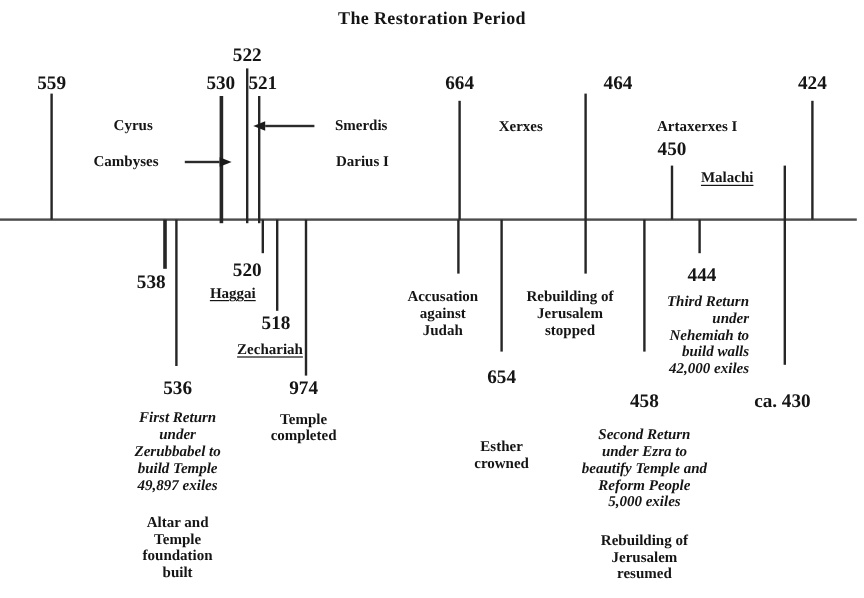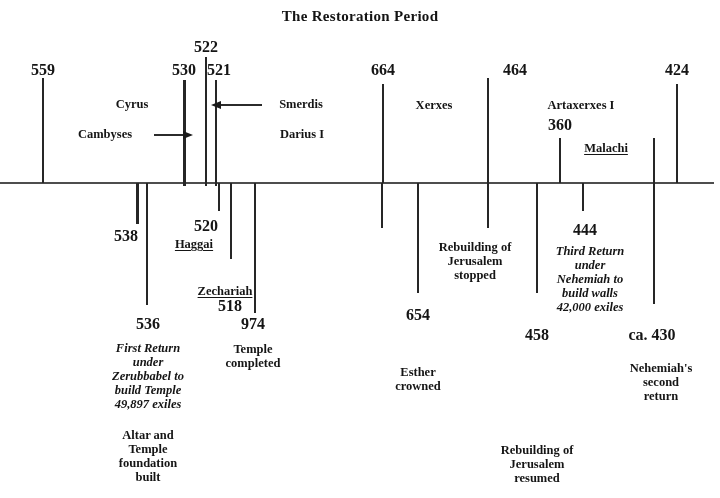--- a/index.html
+++ b/index.html
@@ -69,60 +69,65 @@
     <div class="shaft" style="top: 134px; left: 154px; width: 29px;"></div>
     <div class="head right" style="left: 183px; top: 130.5px;"></div>
     <div class="shaft" style="top: 104px; left: 221px; width: 41px;"></div>
     <div class="head left" style="left: 211px; top: 100.5px;"></div>
     <div class="txt date" style="left: 43px; top: 63px;">559</div>
     <div class="txt date" style="left: 206px; top: 40px;">522</div>
     <div class="txt date" style="left: 184px; top: 63px;">530</div>
     <div class="txt date" style="left: 219px; top: 63px;">521</div>
     <div class="txt date" style="left: 383px; top: 63px;">664</div>
     <div class="txt date" style="left: 488px; top: 63px; margin-left: 27px;">464</div>
-    <div class="txt date" style="left: 560px; top: 118px;">360</div>
+    <div class="txt date" style="left: 560px; top: 118px;">450</div>
     <div class="txt date" style="left: 677px; top: 63px;">424</div>
     <div class="txt date" style="left: 126px; top: 229px;">538</div>
     <div class="txt date" style="left: 148px; top: 317px;">536</div>
     <div class="txt date" style="left: 206px; top: 219px;">520</div>
-    <div class="txt date" style="left: 230px; top: 263px; margin-top: 36px;">518</div>
+    <div class="txt date" style="left: 230px; top: 263px;">518</div>
     <div class="txt date" style="left: 253px; top: 317px;">974</div>
     <div class="txt date" style="left: 418px; top: 308px;">654</div>
     <div class="txt date" style="left: 537px; top: 328px;">458</div>
     <div class="txt date" style="left: 585px; top: 223px;">444</div>
     <div class="txt date" style="left: 652px; top: 328px;">ca. 430</div>
-    <div class="txt" style="left: 111px; top: 97px; margin-left: 21px;">Cyrus</div>
+    <div class="txt" style="left: 111px; top: 97px;">Cyrus</div>
     <div class="txt" style="left: 105px; top: 127px;">Cambyses</div>
     <div class="txt" style="left: 301px; top: 97px;">Smerdis</div>
     <div class="txt" style="left: 302px; top: 127px;">Darius I</div>
     <div class="txt" style="left: 434px; top: 98px;">Xerxes</div>
     <div class="txt" style="left: 581px; top: 98px;">Artaxerxes I</div>
     <div class="txt ul" style="left: 606px; top: 141px;">Malachi</div>
     <div class="txt ul" style="left: 194px; top: 237px;">Haggai</div>
     <div class="txt ul" style="left: 214px; top: 284px; margin-left: 11px;">Zechariah</div>
+    <div class="txt" style="left: 369px; top: 240px;">Accusation
+against
+Judah</div>
     <div class="txt" style="left: 475px; top: 240px;">Rebuilding of
 Jerusalem
 stopped</div>
     <div class="txt" style="left: 418px; top: 328px; margin-top: 37px;">Esther
 crowned</div>
     <div class="txt" style="left: 253px; top: 342px;">Temple
 completed</div>
     <div class="txt" style="left: 148px; top: 428px;">Altar and
 Temple
 foundation
 built</div>
     <div class="txt" style="left: 537px; top: 443px;">Rebuilding of
 Jerusalem
 resumed</div>
-    <div class="txt" style="left: 661px; top: 361px;">Nehemiah's
-second
-return</div>
     <div class="txt it" style="left: 148px; top: 341px;">First Return
 under
 Zerubbabel to
 build Temple
 49,897 exiles</div>
-    <div class="txt it" style="left: 590px; top: 244px;">Third Return
+    <div class="txt it" style="left: 537px; top: 355px;">Second Return
+under Ezra to
+beautify Temple and
+Reform People
+5,000 exiles</div>
+    <div class="txt it" style="left: 590px; top: 244px; text-align: right;">Third Return
 under
 Nehemiah to
 build walls
 42,000 exiles</div>
   </div>
 
 </body></html>

